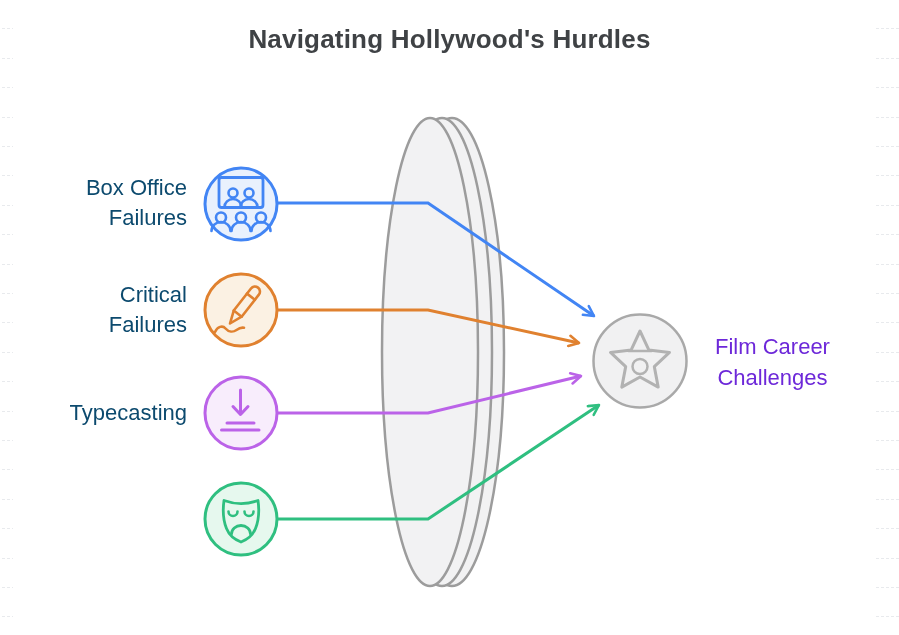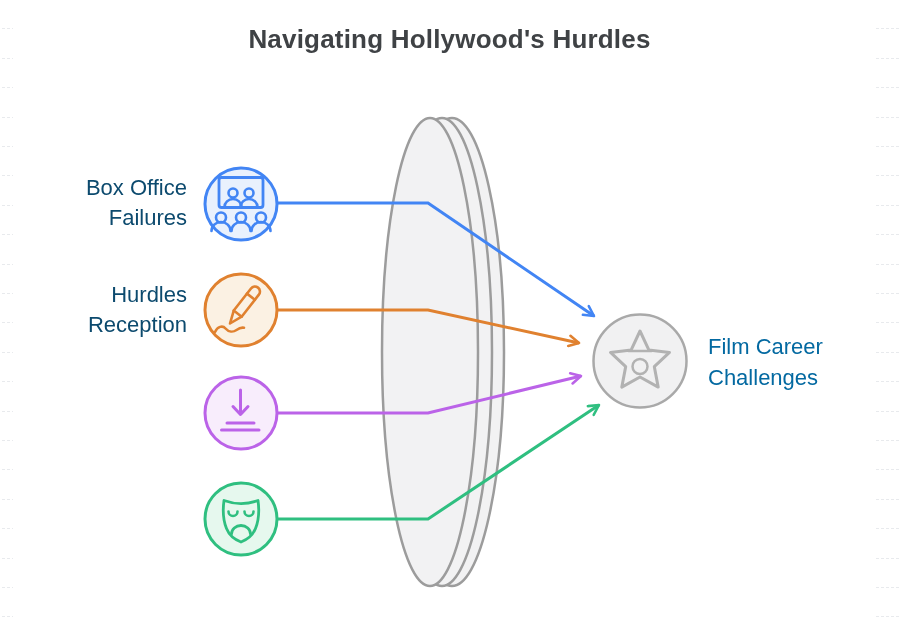--- a/index.html
+++ b/index.html
@@ -22,22 +22,22 @@
   }
   .item-label{
     position:absolute;right:712px;width:150px;text-align:right;
     font-size:22px;line-height:30px;color:#0c4a6e;
   }
   .item-label.l0{top:173px;}
   .item-label.l1{top:280px;}
   .item-label.l2{top:398px;}
   .item-label.l3{top:504px;}
   .result-label{
-    position:absolute;left:700px;top:331px;width:145px;text-align:left;
-    font-size:22px;line-height:31px;color:#0369a1;margin-left:8px;
+    position:absolute;left:700px;top:331px;width:145px;text-align:center;
+    font-size:22px;line-height:31px;color:#6d28d9;
   }
 </style>
 </head>
 <body>
 
 <div class="canvas">
 
   <div class="bg-strip left"></div>
   <div class="bg-strip right"></div>
 
@@ -115,17 +115,18 @@
       <circle cx="640" cy="361" r="46.5" fill="#f1f1f2" stroke="#a9a9a9" stroke-width="2.5"></circle>
       <polygon points="640,331 648.8,349.9 669.5,352.4 654.3,366.6 658.2,387.1 640,377 621.8,387.1 625.7,366.6 610.5,352.4 631.2,349.9" fill="#f1f1f2" stroke="#b2b2b2" stroke-width="3"></polygon>
       <path d="M628.5 351 H651.5" stroke="#b2b2b2" stroke-width="2.5"></path>
       <circle cx="640" cy="366.5" r="7.5" stroke="#b2b2b2" stroke-width="2.5"></circle>
     </g>
   </svg>
 
   <div class="title">Navigating Hollywood's Hurdles</div>
 
   <div class="item-label l0">Box Office Failures</div>
-  <div class="item-label l1">Hurdles Reception</div>
+  <div class="item-label l1">Critical Failures</div>
+  <div class="item-label l2">Typecasting</div>
 
   <div class="result-label">Film Career Challenges</div>
 
 </div>
 
 </body></html>

